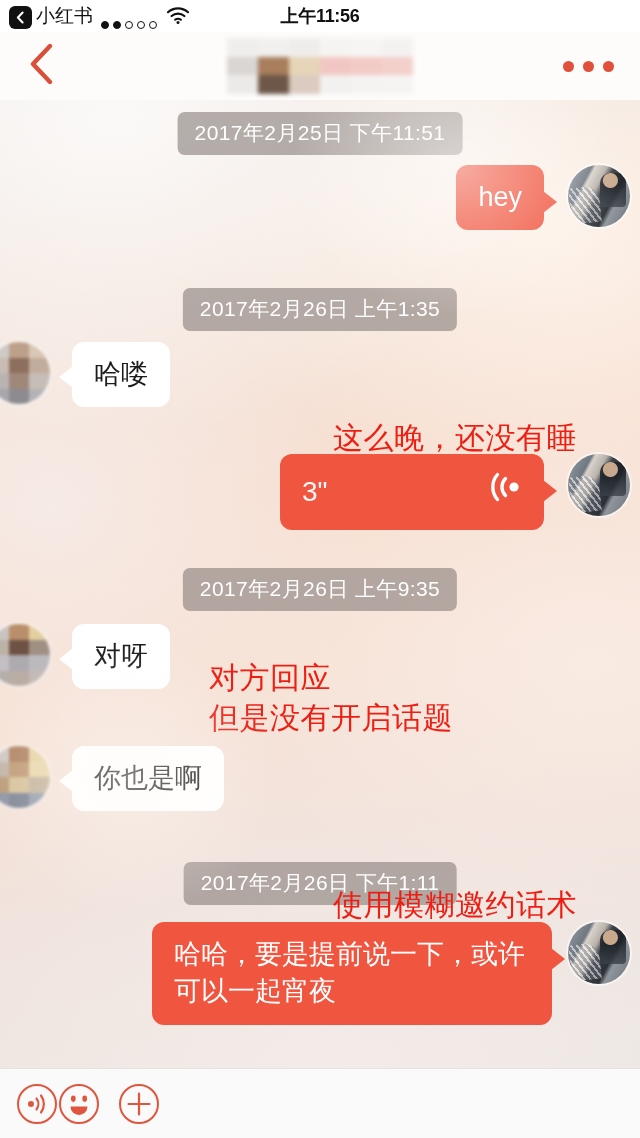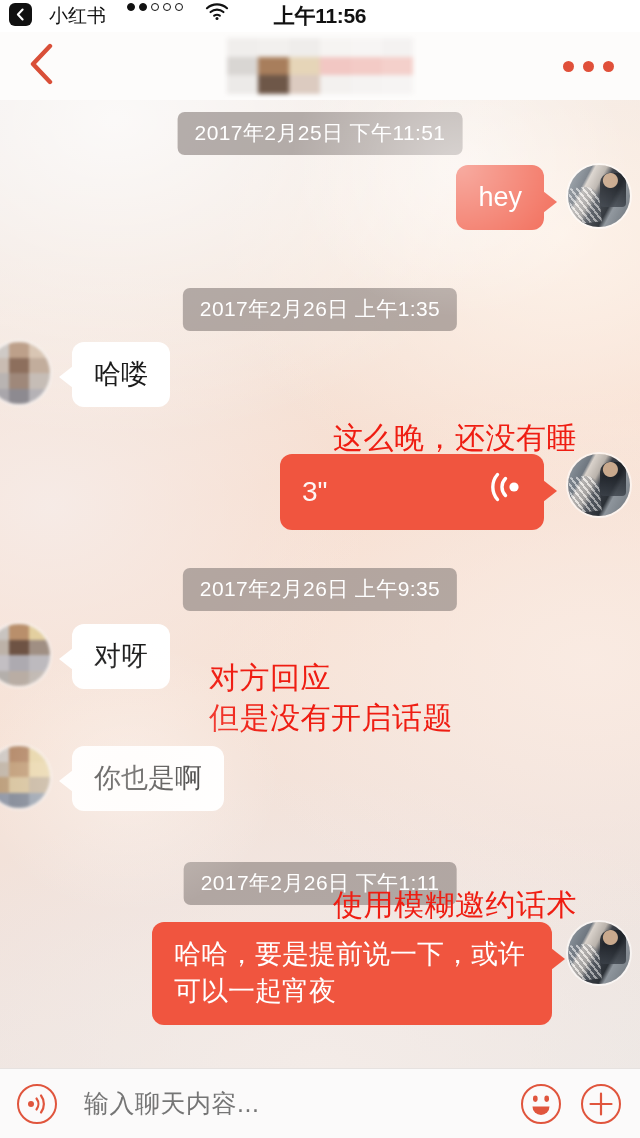--- a/index.html
+++ b/index.html
@@ -11,34 +11,34 @@
     position:relative;
   }
   .phone { position:relative; width:640px; height:1138px; overflow:hidden; }
 
   
   .statusbar{
     position:absolute; top:0; left:0; width:640px; height:32px;
     background:#ffffff; z-index:30;
     display:flex; align-items:center;
   }
-  .sb-left{ display:flex; align-items:flex-start; gap:17px; padding-left:9px; }
+  .sb-left{ display:flex; align-items:flex-end; gap:4px; padding-left:9px; }
   .sb-back-badge{
     width:23px;height:23px;border-radius:6px;background:#111;
     display:flex;align-items:center;justify-content:center;
   }
   .sb-back-badge svg{ display:block; }
   .sb-app{ font-size:19px; color:#101010; letter-spacing:0px; font-weight:400;}
   .dots{ display:flex; align-items:center; gap:4px; margin-left:4px;}
   .dot{ width:8px;height:8px;border-radius:50%;border:1.4px solid #111;}
   .dot.filled{ background:#111; }
   .wifi{ margin-left:5px; }
   .sb-center{
     position:absolute; left:0; right:0; text-align:center;
-    font-size:21px; color:#111; font-weight:700; letter-spacing:-0.3px;
+    font-size:18px; color:#111; font-weight:700; letter-spacing:-0.3px;
   }
   .sb-right{
     margin-left:auto; display:flex; align-items:center; gap:8px; padding-right:9px;
   }
   .sb-pct{ font-size:18px; color:#111; letter-spacing:-0.3px;}
   .batt{
     width:36px;height:17px;border:1.6px solid #111;border-radius:4px;
     position:relative; padding:1.5px;
   }
   .batt::after{
@@ -328,21 +328,20 @@
 
   <div class="inputbar">
     <span class="ib-icon ib-voice">
       <svg width="42" height="42" viewBox="0 0 42 42">
         <circle cx="21" cy="21" r="19" fill="none" stroke="#e0553d" stroke-width="2"></circle>
         <circle cx="15" cy="21" r="3" fill="#e0553d"></circle>
         <path d="M20.5 15.5a9 9 0 0 1 0 11" fill="none" stroke="#e0553d" stroke-width="2.2" stroke-linecap="round"></path>
         <path d="M25 12.5a14 14 0 0 1 0 17" fill="none" stroke="#e0553d" stroke-width="2.2" stroke-linecap="round"></path>
       </svg>
     </span>
-    <input class="ib-input" type="text" placeholder="输入聊天内容..." style="">
     <span class="ib-right">
       <span class="ib-icon">
         <svg width="42" height="42" viewBox="0 0 42 42">
           <circle cx="21" cy="21" r="19" fill="none" stroke="#e0553d" stroke-width="2"></circle>
           <rect x="13" y="12.5" width="4.6" height="6.4" rx="2.3" fill="#e0553d"></rect>
           <rect x="24.4" y="12.5" width="4.6" height="6.4" rx="2.3" fill="#e0553d"></rect>
           <path d="M12.5 23.5h17a8.5 8.5 0 0 1-17 0z" fill="#e0553d"></path>
         </svg>
       </span>
       <span class="ib-icon">

